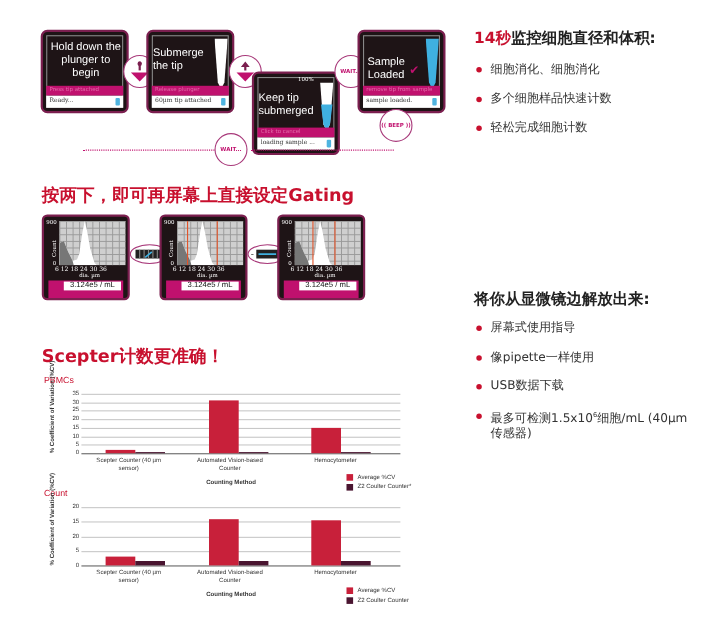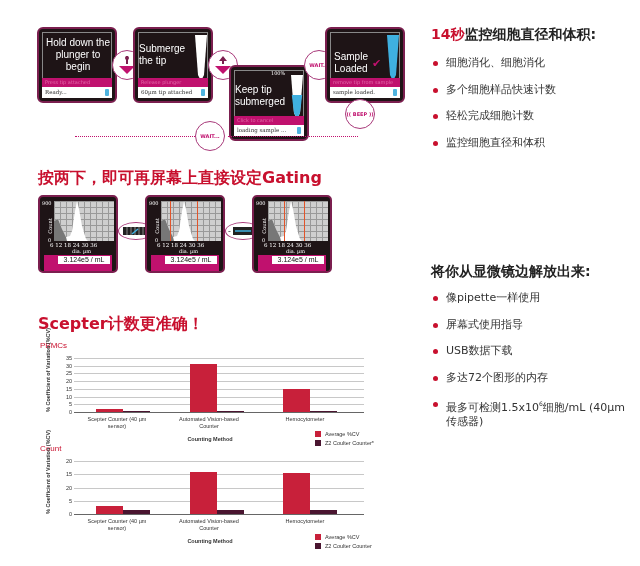--- a/index.html
+++ b/index.html
@@ -197,29 +197,27 @@
     </div>
 </div>
 
 <div class="rtitle" style="top:26px;">
   <span class="red">14秒</span><span>监控细胞直径和体积:</span>
 </div>
 <ul class="blist" style="top:56px;width:200px;">
   <li>细胞消化、细胞消化</li>
   <li>多个细胞样品快速计数</li>
   <li>轻松完成细胞计数</li>
-  <li>监控细胞直径和体积</li>
 </ul>
 
 <div class="rtitle" style="top:263px;">将你从显微镜边解放出来:</div>
 <ul class="blist" style="top:291px;width:200px;">
+  <li>屏幕式使用指导</li>
   <li>像pipette一样使用</li>
-  <li>屏幕式使用指导</li>
   <li>USB数据下载</li>
-  <li>多达72个图形的内存</li>
   <li><span>最多可检测1.5x10</span><sup>6</sup><span>细胞/mL (40µm传感器)</span></li>
 </ul>
 
 <div class="scepter-title">Scepter计数更准确！</div>
 
 <div class="chart-label" style="top:341px;">PBMCs</div>
 <div class="yaxis-title" style="left:45px;top:412px;width:56px;">
   <span>% Coefficient of Variation (%CV)</span>
 </div>
 <div class="grid" style="top:358px;height:55px;">

